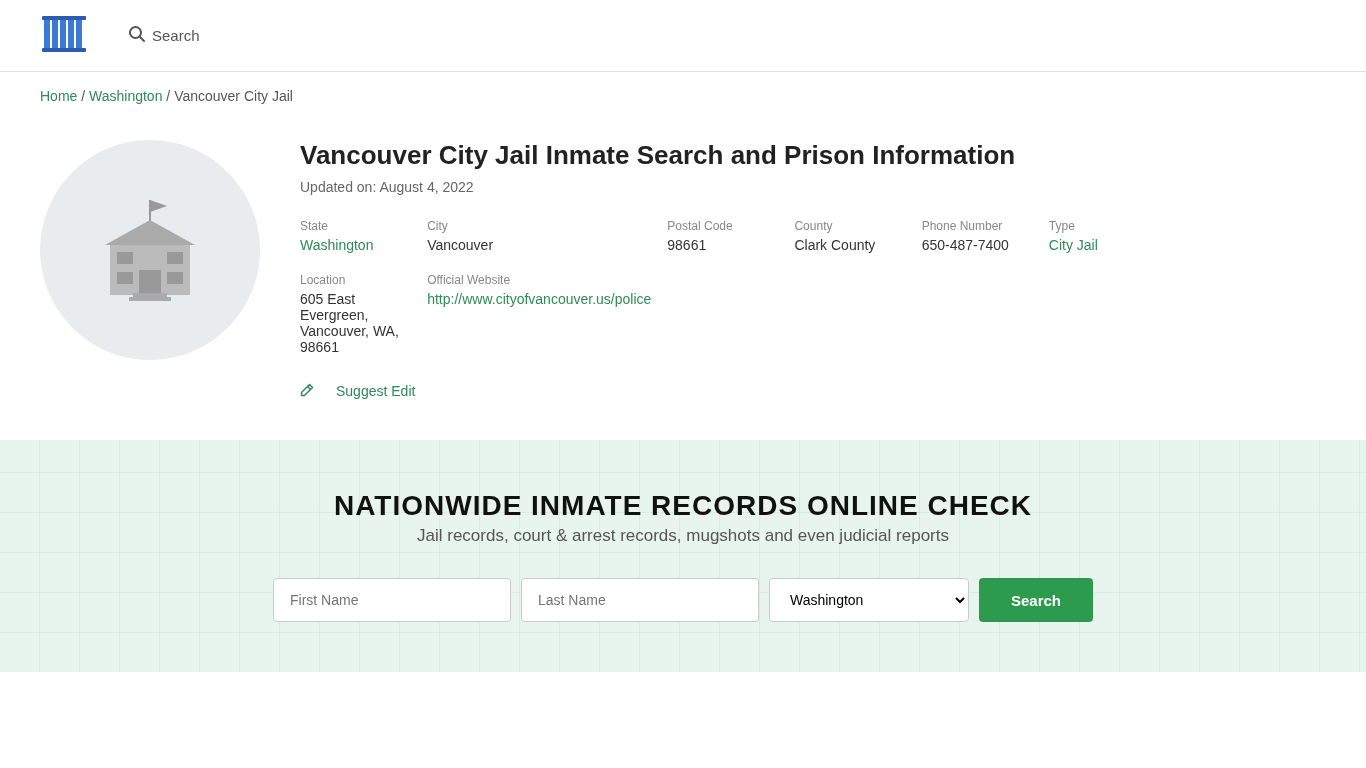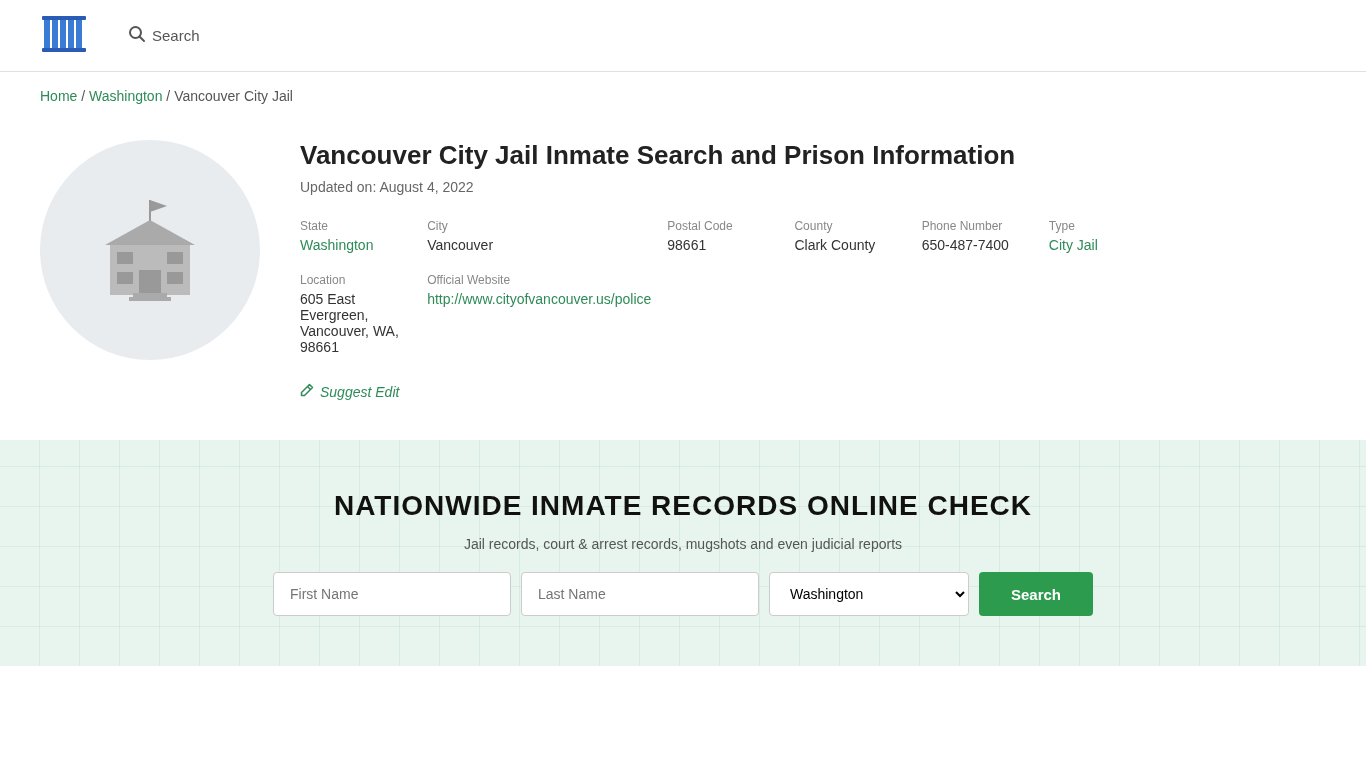--- a/index.html
+++ b/index.html
@@ -98,27 +98,26 @@
     .info-cell .value {
       font-size: 14px;
       color: #333;
     }
     .info-cell .value a, .info-cell a.value {
       color: #2e8b57;
       text-decoration: none;
     }
     .suggest-edit {
       display: flex;
-      align-items: flex-end;
-      gap: 6px;
+      align-items: flex-start;
+      gap: 22px;
       color: #2e8b57;
       font-size: 14px;
       cursor: pointer;
       text-decoration: none;
-      font-style: italic;
     }
 
     
     .records-section {
       background: #e8f5ee;
       padding: 50px 40px;
       text-align: center;
       background-image: repeating-linear-gradient(
         0deg,
         transparent,
@@ -132,26 +131,26 @@
         transparent 39px,
         rgba(150,200,170,0.2) 39px,
         rgba(150,200,170,0.2) 40px
       );
     }
     .records-section h2 {
       font-size: 28px;
       font-weight: 900;
       color: #111;
       letter-spacing: 1px;
-      margin-bottom: 14px;
+      margin-bottom: 4px;
     }
     .records-section p {
-      font-size: 14px;
+      font-size: 17px;
       color: #555;
-      margin-bottom: 20px;
+      margin-bottom: 32px;
     }
     .search-form {
       display: flex;
       gap: 10px;
       justify-content: center;
       flex-wrap: wrap;
     }
     .search-form input {
       padding: 12px 16px;
       border: 1px solid #ccc;

